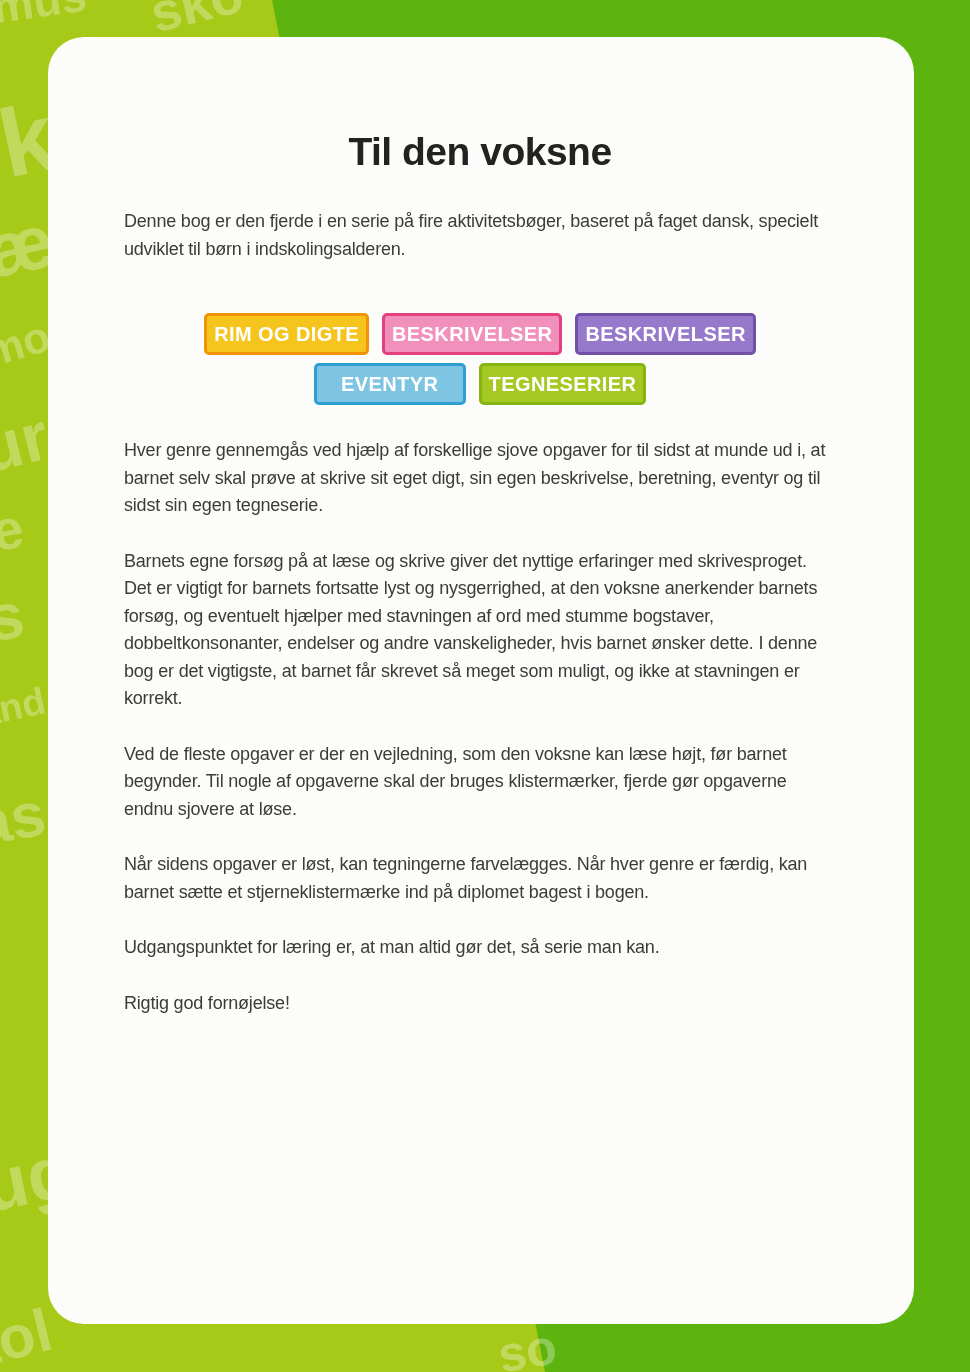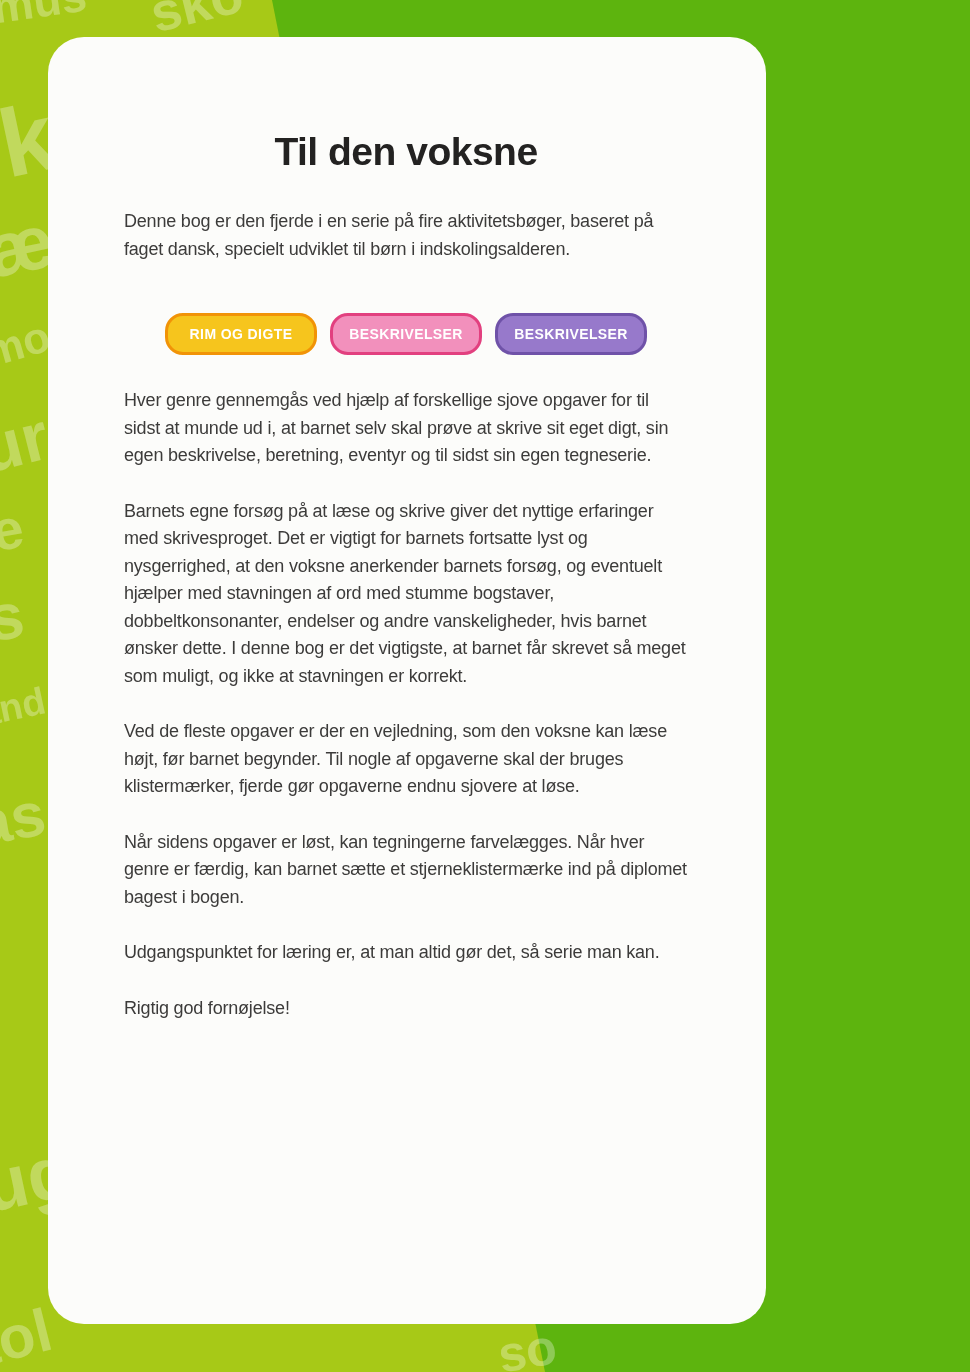--- a/index.html
+++ b/index.html
@@ -21,21 +21,21 @@
   .wm {
     position: absolute;
     color: rgba(255,255,255,0.30);
     font-weight: bold;
     line-height: 1;
     white-space: nowrap;
   }
   .card {
     position: absolute;
     left: 48px; top: 37px;
-    width: 718px; height: 1287px;
+    width: 866px; height: 1287px;
     background: #FCFCFA;
     border-radius: 36px;
     box-sizing: border-box;
     padding: 0 78px 0 76px;
   }
   .title {
     margin: 92px 0 0 0;
     text-align: center;
     font-size: 39px;
     line-height: 46px;
@@ -59,23 +59,23 @@
     gap: 8px;
   }
   .badge-row { display: flex; gap: 13px; justify-content: center; }
   .badge {
     box-sizing: border-box;
     min-width: 152px;
     height: 42px;
     line-height: 36px;
     padding: 0 7px;
     border: 3px solid;
-    border-radius: 18px;
+    border-radius: 5px;
     text-align: center;
-    font-size: 14px;
+    font-size: 20px;
     font-weight: bold;
     letter-spacing: 0.4px;
     color: #FFFFFF;
     white-space: nowrap;
   }
   .after-badges { margin-top: 32px; }
 </style>
 </head>
 <body>
 
@@ -105,20 +105,24 @@
 
   <p class="para first">Denne bog er den fjerde i en serie på fire aktivitetsbøger, baseret på faget dansk, specielt udviklet til børn i indskolingsalderen.</p>
 
 
   <div class="badges">
     <div class="badge-row">
       <div class="badge" style="background-color: rgb(246, 197, 29); border-color: rgb(241, 147, 7);">RIM OG DIGTE</div>
       <div class="badge" style="background-color: rgb(242, 144, 188); border-color: rgb(226, 64, 127);">BESKRIVELSER</div>
       <div class="badge" style="background-color: rgb(151, 121, 203); border-color: rgb(111, 82, 168);">BESKRIVELSER</div>
     </div>
+    <div class="badge-row">
+      <div class="badge" style="background-color: rgb(126, 197, 228); border-color: rgb(46, 159, 208);">EVENTYR</div>
+      <div class="badge" style="background-color: rgb(165, 201, 34); border-color: rgb(132, 181, 17);">TEGNESERIER</div>
+    </div>
   </div>
 
   <p class="para after-badges">Hver genre gennemgås ved hjælp af forskellige sjove opgaver for til sidst at munde ud i, at barnet selv skal prøve at skrive sit eget digt, sin egen beskrivelse, beretning, eventyr og til sidst sin egen tegneserie.</p>
 
   <p class="para">Barnets egne forsøg på at læse og skrive giver det nyttige erfaringer med skrivesproget. Det er vigtigt for barnets fortsatte lyst og nysgerrighed, at den voksne anerkender barnets forsøg, og eventuelt hjælper med stavningen af ord med stumme bogstaver, dobbeltkonsonanter, endelser og andre vanskeligheder, hvis barnet ønsker dette. I denne bog er det vigtigste, at barnet får skrevet så meget som muligt, og ikke at stavningen er korrekt.</p>
 
   <p class="para">Ved de fleste opgaver er der en vejledning, som den voksne kan læse højt, før barnet begynder. Til nogle af opgaverne skal der bruges klistermærker, fjerde gør opgaverne endnu sjovere at løse.</p>
 
   <p class="para">Når sidens opgaver er løst, kan tegningerne farvelægges. Når hver genre er færdig, kan barnet sætte et stjerneklistermærke ind på diplomet bagest i bogen.</p>
 

